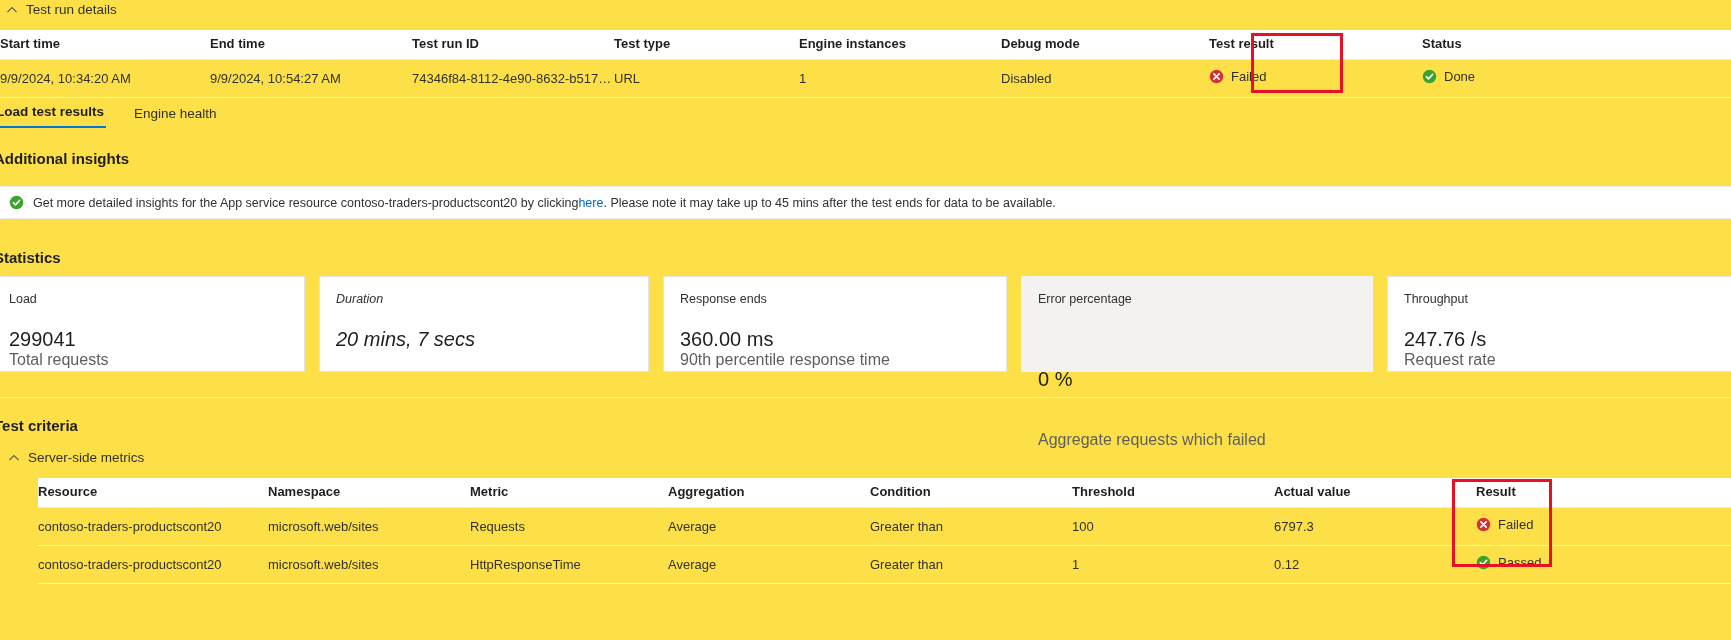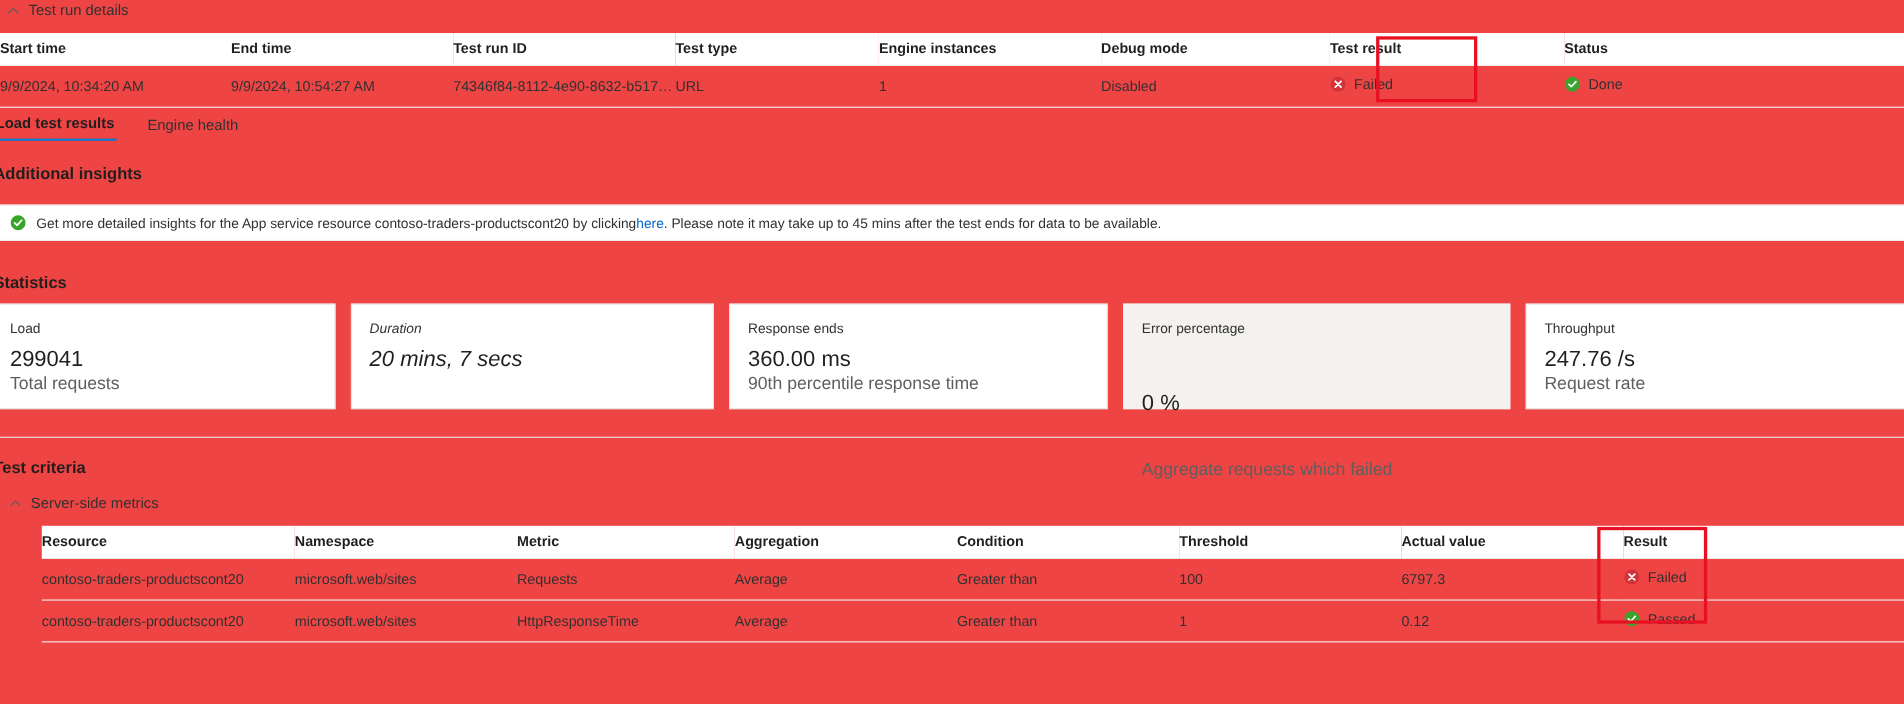--- a/index.html
+++ b/index.html
@@ -4,21 +4,21 @@
 <style>
   * { box-sizing: border-box; }
   html, body {
     margin: 0; padding: 0;
     width: 1731px; height: 640px;
     background: #ffffff;
     font-family: "Liberation Sans", sans-serif;
     color: #1b1a19;
     overflow: hidden;
   }
-  .page { position: relative; width: 1731px; height: 640px; background:#ef4444; }
+  .page { position: relative; width: 1731px; height: 640px; background:#fde047; }
 
   
   .section-head {
     display: flex; align-items: center; gap: 8px;
     font-size: 13.5px; color: #323130;
   }
   .chev {
     width: 12px; height: 12px; flex: none;
     display: inline-block; position: relative;
   }
@@ -79,21 +79,21 @@
   
   .cards { position: absolute; left: -8px; top: 276px; display: flex; gap: 14px; }
   .card {
     background: #ffffff; border: 1px solid #e6e4e2;
     padding: 14px 16px 12px 16px;
     display: flex; flex-direction: column; justify-content: flex-start;
     height: 96px;
   }
   .card.shaded { background: #f3f2f1; border-color: #f3f2f1; }
   .card-label { font-size: 12.5px; color: #323130; line-height: 16px; }
-  .card-value { font-size: 20px; color: #201f1e; margin-top: 8px; line-height: 24px; }
+  .card-value { font-size: 20px; color: #201f1e; margin-top: 20px; line-height: 24px; }
   .card-sub { font-size: 16px; color: #605e5c; margin-top: auto; }
 
   .rule {
     position: absolute; left: 0; top: 397px; width: 1731px;
     height: 1px; background: #edebe9;
   }
 
   
   .criteria-table { position: absolute; left: 38px; top: 478px; width: 1680px; }
   .criteria-table th { font-size: 13px; }

